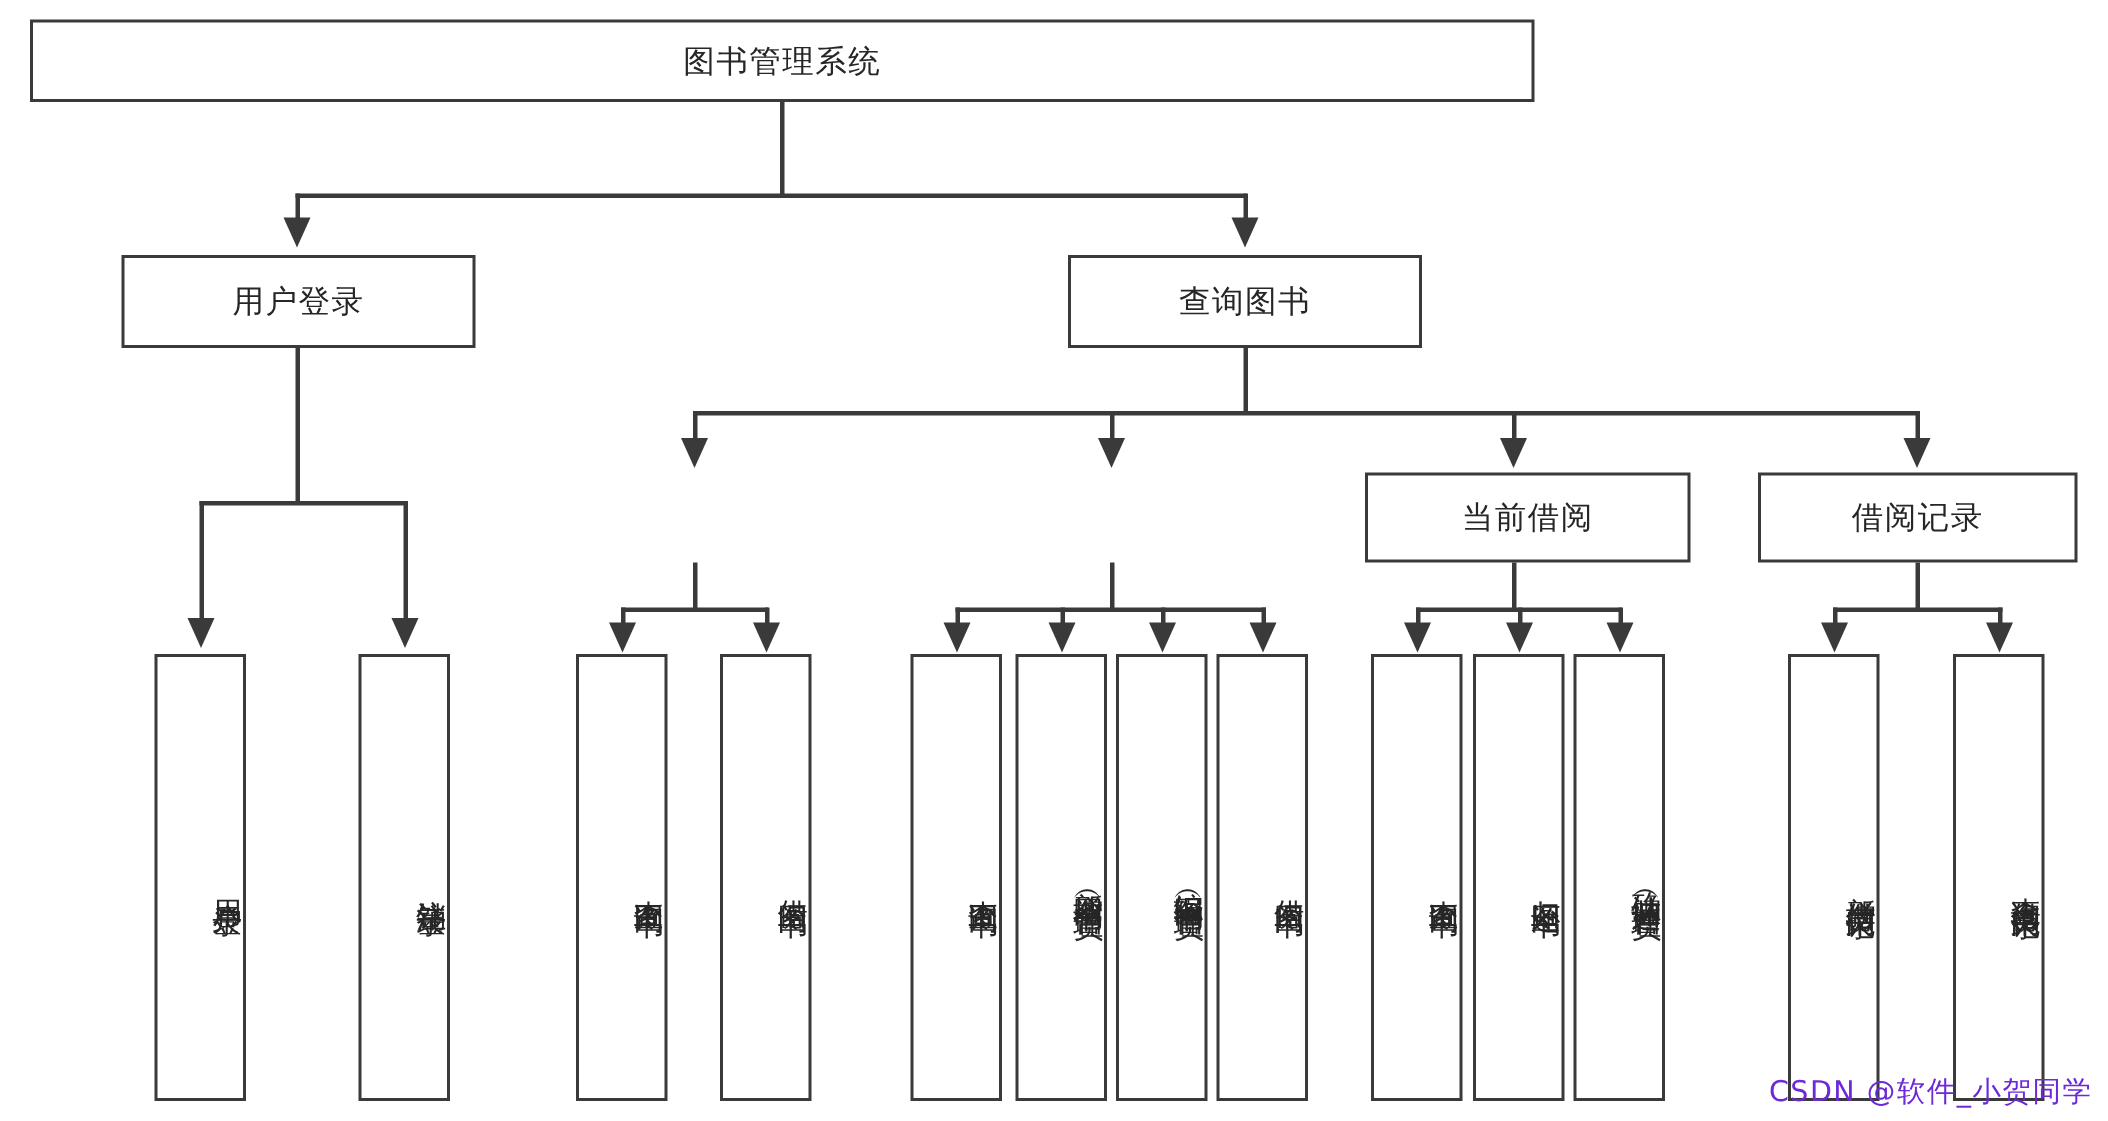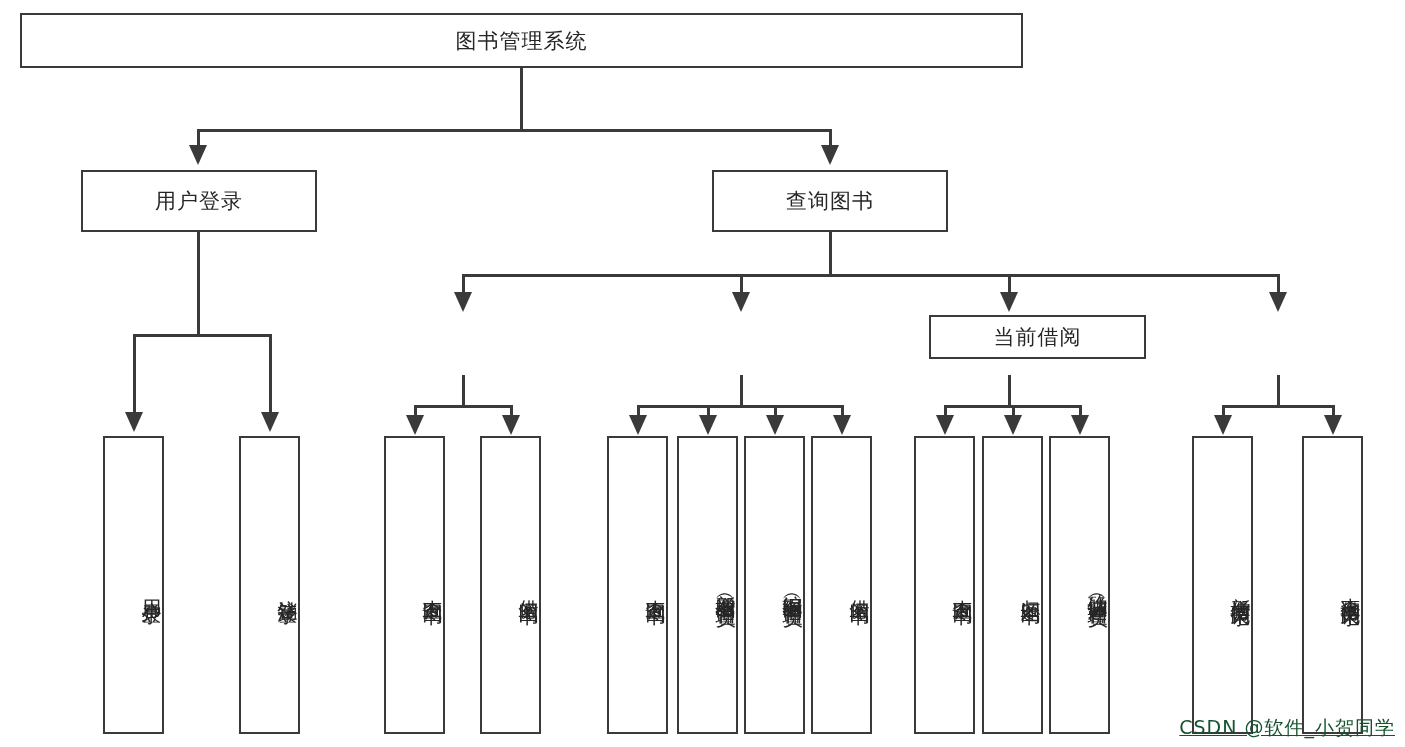--- a/index.html
+++ b/index.html
@@ -57,25 +57,24 @@
     height: 0;
     border-left: 9px solid transparent;
     border-right: 9px solid transparent;
     border-top: 20px solid #3a3a3a;
   }
   #watermark {
     position: absolute;
     right: 10px;
     bottom: 6px;
     font-size: 19px;
-    color: #14532d;
+    color: #6d28d9;
     letter-spacing: 1px;
     white-space: nowrap;
     font-family: "DejaVu Sans", "Liberation Sans", sans-serif;
-    text-decoration: underline;
   }
 </style>
 </head>
 <body>
 
 <div id="canvas">
 
   <div class="node horiz" style="left:20px; top:13px; width:1003px; height:55px;">
     <span class="lbl">图书管理系统</span>
   </div>
@@ -109,22 +108,25 @@
   <div class="edge h" style="left:462px; top:274px; width:818px;"></div>
   <div class="edge v" style="left:462px; top:274px; height:22px;"></div>
   <div class="arrow" style="left:454px; top:292px;"></div>
   <div class="edge v" style="left:740px; top:274px; height:22px;"></div>
   <div class="arrow" style="left:732px; top:292px;"></div>
   <div class="edge v" style="left:1008px; top:274px; height:22px;"></div>
   <div class="arrow" style="left:1000px; top:292px;"></div>
   <div class="edge v" style="left:1277px; top:274px; height:22px;"></div>
   <div class="arrow" style="left:1269px; top:292px;"></div>
 
-  <div class="node horiz" style="left:929px; top:315px; width:217px; height:44px;">
+  <div class="node horiz" style="left:910px; top:315px; width:217px; height:60px;">
     <span class="lbl">当前借阅</span>
+  </div>
+  <div class="node horiz" style="left:1172px; top:315px; width:213px; height:60px;">
+    <span class="lbl">借阅记录</span>
   </div>
 
   <div class="edge v" style="left:462px; top:375px; height:32px;"></div>
   <div class="edge h" style="left:414px; top:405px; width:98px;"></div>
   <div class="edge v" style="left:414px; top:405px; height:14px;"></div>
   <div class="arrow" style="left:406px; top:415px;"></div>
   <div class="edge v" style="left:510px; top:405px; height:14px;"></div>
   <div class="arrow" style="left:502px; top:415px;"></div>
 
   <div class="edge v" style="left:740px; top:375px; height:32px;"></div>

